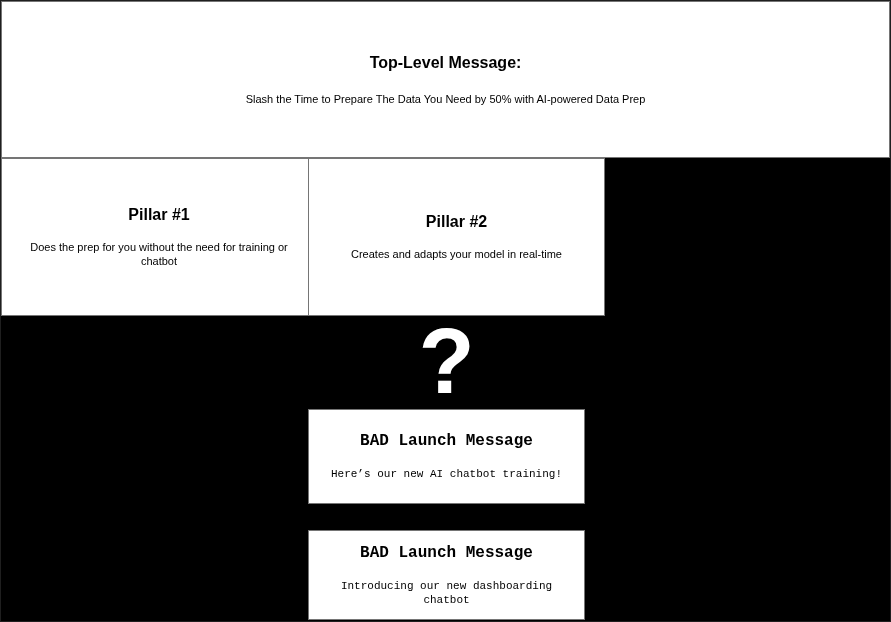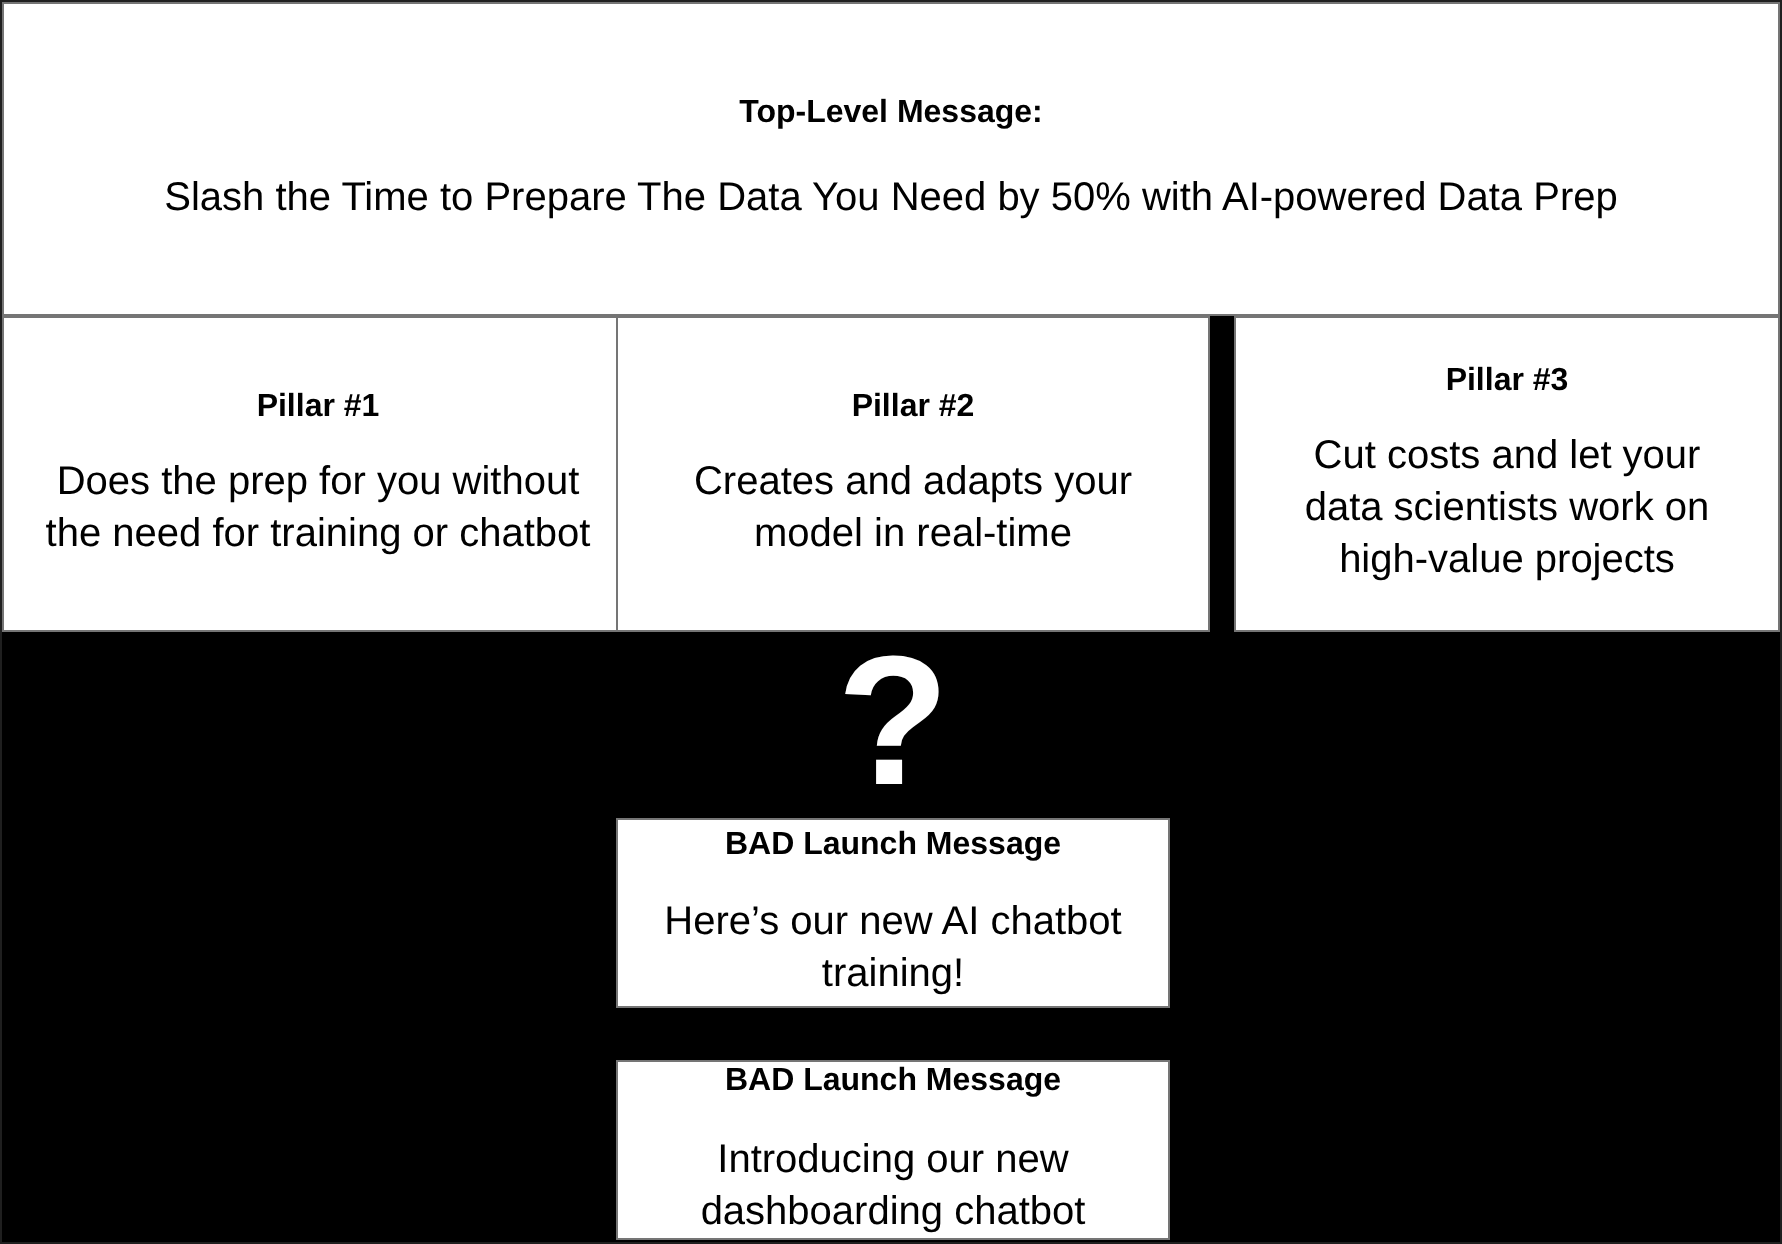--- a/index.html
+++ b/index.html
@@ -24,21 +24,21 @@
     justify-content: center;
     text-align: center;
     color: #000000;
   }
   .box .title {
     font-weight: bold;
     font-size: 16px;
     line-height: 1.3;
   }
   .box .body {
-    font-size: 20px;
+    font-size: 11px;
     line-height: 1.3;
   }
   .top-box {
     left: 0; top: 0;
     width: 100%; height: 157px;
     gap: 18px;
   }
   .top-box .body { padding: 0 20px; }
   .pillar {
     top: 157px;
@@ -53,21 +53,21 @@
     left: 307px; top: 307px;
     width: 277px; height: 106px;
     display: flex;
     align-items: center;
     justify-content: center;
     color: #ffffff;
     font-size: 92px;
     font-weight: bold;
     line-height: 1;
   }
-  .bad { left: 307px; width: 277px; gap: 15px; padding: 0 12px; }
+  .bad { left: 307px; width: 277px; gap: 15px; padding: 0 12px; font-family: Liberation Mono, monospace; }
   .bad-1 { top: 408px; height: 95px; }
   .bad-2 { top: 529px; height: 90px; }
 </style>
 </head>
 <body>
 
 <div class="canvas">
 
   <div class="box top-box">
     <div class="title">Top-Level Message:</div>
@@ -77,24 +77,20 @@
   <div class="box pillar pillar-1">
     <div class="title">Pillar #1</div>
     <div class="body">Does the prep for you without the need for training or chatbot</div>
   </div>
 
   <div class="box pillar pillar-2">
     <div class="title">Pillar #2</div>
     <div class="body">Creates and adapts your model in real-time</div>
   </div>
 
-  <div class="box pillar pillar-3">
-    <div class="title">Pillar #3</div>
-    <div class="body">Cut costs and let your data scientists work on high-value projects</div>
-  </div>
 
   <div class="qmark">?</div>
 
   <div class="box bad bad-1">
     <div class="title">BAD Launch Message</div>
     <div class="body">Here’s our new AI chatbot training!</div>
   </div>
 
   <div class="box bad bad-2">
     <div class="title">BAD Launch Message</div>

